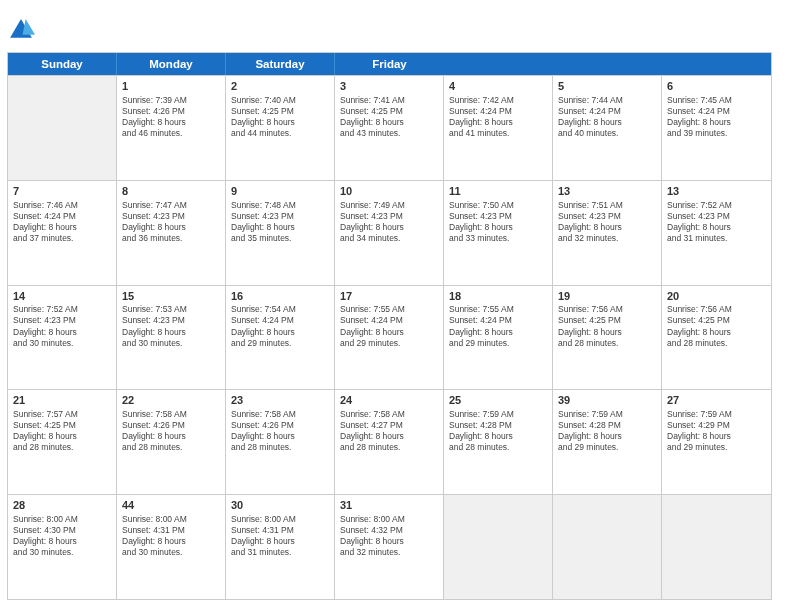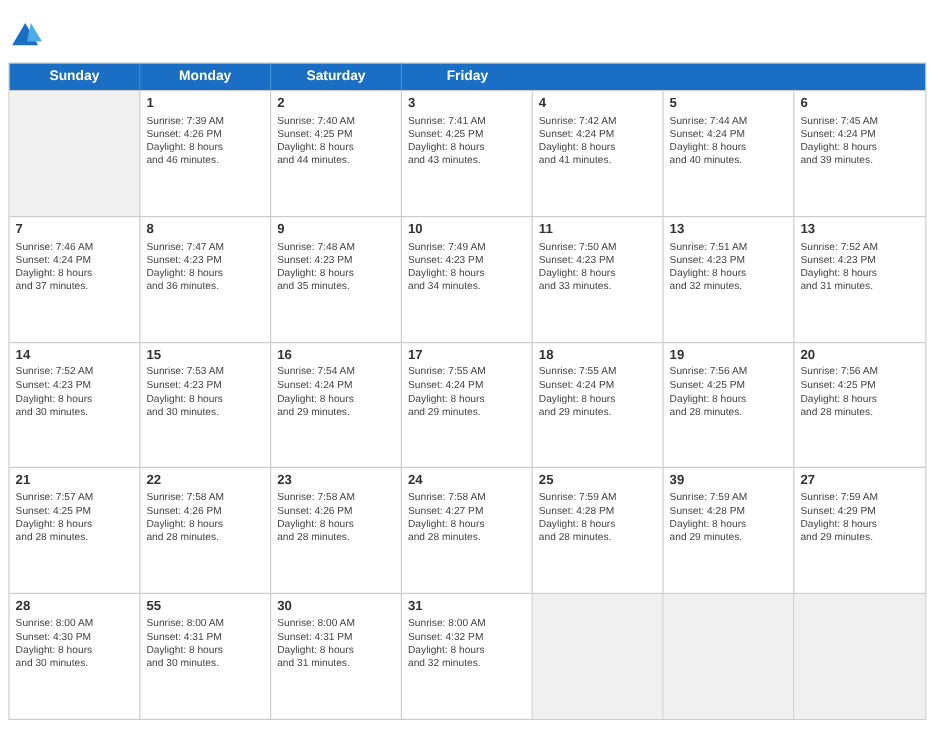--- a/index.html
+++ b/index.html
@@ -338,21 +338,21 @@
         </div>
         <div class="cal-row">
           <div class="cal-cell">
             <span class="day-num">28</span>
             <span class="cell-line">Sunrise: 8:00 AM</span>
             <span class="cell-line">Sunset: 4:30 PM</span>
             <span class="cell-line">Daylight: 8 hours</span>
             <span class="cell-line">and 30 minutes.</span>
           </div>
           <div class="cal-cell">
-            <span class="day-num">55</span>
+            <span class="day-num">44</span>
             <span class="cell-line">Sunrise: 8:00 AM</span>
             <span class="cell-line">Sunset: 4:31 PM</span>
             <span class="cell-line">Daylight: 8 hours</span>
             <span class="cell-line">and 30 minutes.</span>
           </div>
           <div class="cal-cell">
             <span class="day-num">30</span>
             <span class="cell-line">Sunrise: 8:00 AM</span>
             <span class="cell-line">Sunset: 4:31 PM</span>
             <span class="cell-line">Daylight: 8 hours</span>

